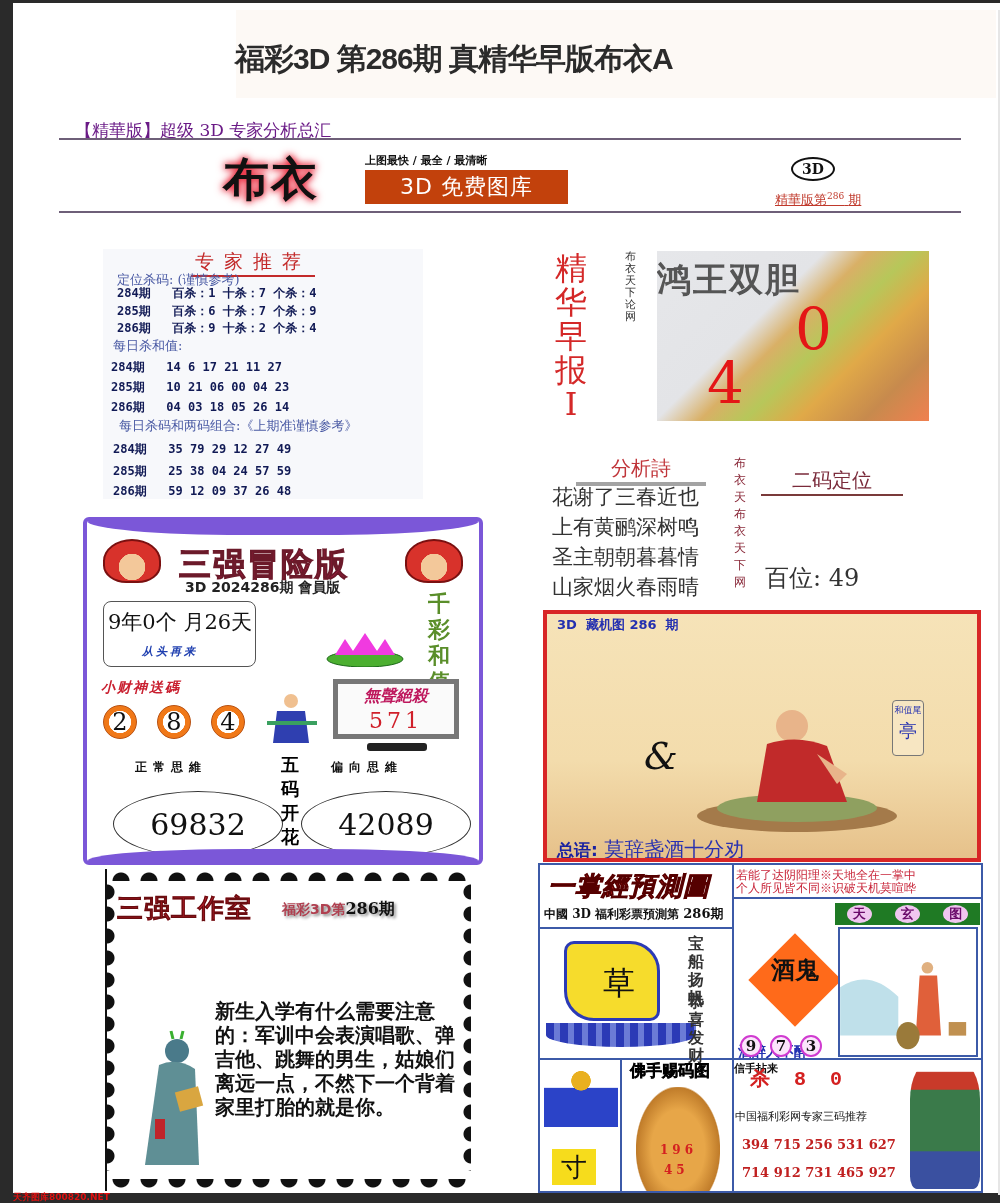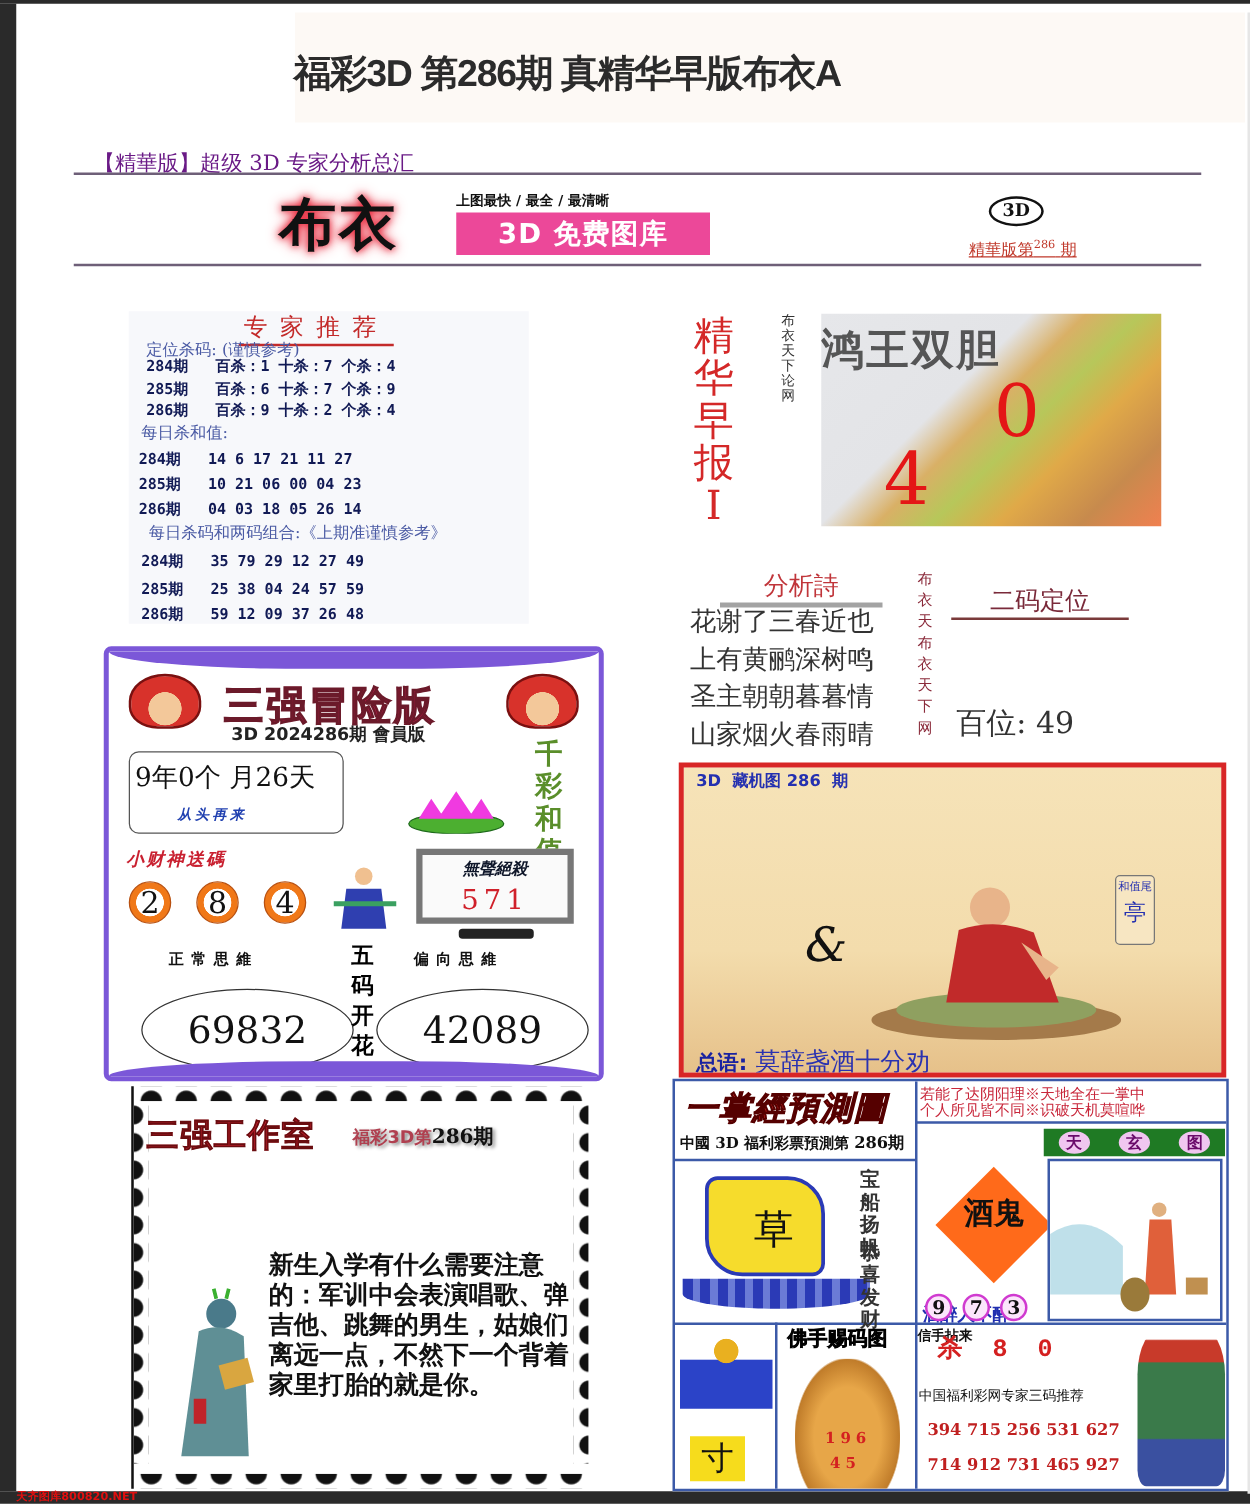--- a/index.html
+++ b/index.html
@@ -8,21 +8,21 @@
   .page { position: absolute; left: 0; top: 3px; width: 1000px; height: 1190px; background: #ffffff; border-left: 13px solid #2a2a2a; }
   .abs { position: absolute; }
   .header-band { left: 223px; top: 7px; width: 760px; height: 88px; background: #fdf9f5; }
   .page-title { left: 222px; top: 36px; font-family: "Liberation Sans", sans-serif; font-size: 30px; font-weight: bold; color: #2b2b2b; letter-spacing: -1px; white-space: nowrap; }
   .right-rule { left: 985px; top: 7px; width: 2px; height: 1185px; background: #e6e6e6; }
 
   .banner-title { left: 62px; top: 116px; font-family: "DejaVu Serif", serif; font-size: 17px; color: #6a1a86; white-space: nowrap; }
   .rule { height: 2px; background: #6e5f78; }
   .logo-big { left: 210px; top: 146px; font-family: "DejaVu Serif", serif; font-size: 46px; font-weight: bold; color: #111; text-shadow: 0 0 6px #e8263a, 0 0 10px #e8263a; letter-spacing: 2px; }
   .logo-sub { left: 352px; top: 150px; font-size: 11px; font-weight: bold; color: #111; white-space: nowrap; }
-  .logo-box { left: 352px; top: 167px; width: 203px; height: 34px; background: #ec4899; color: #fff; font-size: 22px; font-weight: bold; display: flex; align-items: center; justify-content: center; letter-spacing: 1px; }
+  .logo-box { left: 352px; top: 167px; width: 203px; height: 34px; background: #c2410c; color: #fff; font-size: 22px; font-weight: normal; display: flex; align-items: center; justify-content: center; letter-spacing: 1px; }
   .logo-3d { left: 778px; top: 154px; width: 44px; height: 24px; border: 2px solid #111; border-radius: 50%; font-size: 14px; font-weight: bold; display: flex; align-items: center; justify-content: center; color: #111; font-family: "DejaVu Serif", serif; }
   .issue-label { left: 762px; top: 188px; font-family: "DejaVu Serif", serif; font-size: 13px; color: #c0392b; text-decoration: underline; white-space: nowrap; }
   .issue-label sup { font-size: 9px; }
 
   
   .expert { left: 90px; top: 246px; width: 320px; height: 250px; background: #f7f8fb; font-family: "DejaVu Serif", serif; }
   .expert-title { left: 88px; top: 0; font-size: 19px; color: #c32a2a; letter-spacing: 10px; border-bottom: 2px solid #c32a2a; padding: 0 4px; }
   .sect { font-size: 13px; color: #4a5aa4; white-space: nowrap; }
   .row { font-family: "DejaVu Sans Mono", monospace; font-size: 12px; font-weight: bold; color: #111a55; white-space: pre; }
 
@@ -40,29 +40,29 @@
   .pos-title { left: 748px; top: 464px; width: 142px; text-align: center; font-family: "DejaVu Serif", serif; font-size: 20px; color: #7a2a3a; border-bottom: 2px solid #7a3a3a; }
   .pos-lines { left: 752px; top: 498px; font-family: "DejaVu Serif", serif; font-size: 24px; color: #333; line-height: 31px; white-space: pre; }
 
   
   .sq { left: 70px; top: 514px; width: 400px; height: 348px; border: 4px solid #7b57d8; background: #fff; border-radius: 6px; overflow: hidden; }
   .sq-top-wave { left: 0; top: 0; width: 100%; height: 14px; background: #7b57d8; border-radius: 0 0 40% 40%/0 0 100% 100%; }
   .sq-bot-wave { left: 0; bottom: 0; width: 100%; height: 12px; background: #7b57d8; border-radius: 40% 40% 0 0/100% 100% 0 0; }
   .sq-title { left: 92px; top: 22px; font-size: 32px; font-weight: bold; color: #c1174a; letter-spacing: 2px; -webkit-text-stroke: 1px #6b1a2a; }
   .sq-sub { left: 98px; top: 58px; font-size: 14px; font-weight: bold; color: #222; white-space: nowrap; }
   .face { width: 58px; height: 44px; border-radius: 50% 50% 40% 40%; background: radial-gradient(circle at 50% 65%, #f3c89a 0 35%, #d8322b 36% 100%); border: 2px solid #7a1010; }
-  .sq-date { left: 16px; top: 80px; width: 172px; height: 66px; border: 1.5px solid #555; border-radius: 8px; background: #fff; padding-left: 41px; }
+  .sq-date { left: 16px; top: 80px; width: 153px; height: 66px; border: 1.5px solid #555; border-radius: 8px; background: #fff; padding-left: 41px; }
   .sq-date-text { left: 4px; top: 6px; font-family: "DejaVu Serif", serif; font-size: 21px; color: #111; white-space: nowrap; }
   .sq-date-sub { left: 38px; top: 42px; font-size: 11px; font-style: italic; font-weight: bold; color: #2040b0; letter-spacing: 3px; }
   .sq-lotus { left: 238px; top: 110px; width: 80px; height: 36px; }
   .sq-vert { left: 336px; top: 70px; width: 32px; font-size: 22px; font-weight: bold; color: #5a8e2a; line-height: 26px; text-align: center; }
   .sq-cai { left: 14px; top: 158px; font-size: 14px; color: #c92030; letter-spacing: 2px; font-style: italic; font-weight: bold; }
   .ball { width: 34px; height: 34px; border-radius: 50%; background: radial-gradient(circle, #fff 0 48%, #f07818 50% 100%); border: 1px solid #b85010; font-family: "DejaVu Serif", serif; font-size: 24px; color: #111; display: flex; align-items: center; justify-content: center; }
   .tv { left: 246px; top: 158px; width: 126px; height: 60px; border: 5px solid #777; background: #fafafa; }
-  .tv-title { left: 0; top: 2px; width: 100%; text-align: center; font-size: 13px; font-weight: bold; color: #0f172a; font-style: italic; }
+  .tv-title { left: 0; top: 2px; width: 100%; text-align: center; font-size: 16px; font-weight: bold; color: #be185d; font-style: italic; }
   .tv-num { left: 0; top: 24px; width: 100%; text-align: center; font-family: "DejaVu Serif", serif; font-size: 22px; color: #d0202a; letter-spacing: 4px; }
   .tv-stand { left: 280px; top: 222px; width: 60px; height: 8px; background: #222; border-radius: 3px; }
   .think { font-size: 12px; color: #111; letter-spacing: 6px; font-weight: bold; }
   .oval { width: 170px; height: 66px; border: 1.5px solid #333; border-radius: 50%; font-family: "DejaVu Serif", serif; font-size: 30px; color: #111; display: flex; align-items: center; justify-content: center; background: #fff; }
   .wuma { left: 190px; top: 232px; width: 26px; font-size: 18px; font-weight: bold; color: #000000; line-height: 24px; text-align: center; }
 
   
   .zj { left: 530px; top: 607px; width: 438px; height: 252px; border: 4px solid #d82626; background: linear-gradient(180deg, #f6e3b8 0%, #f3dcac 60%, #e6c18a 100%); overflow: hidden; }
   .zj-head { left: 10px; top: 2px; font-size: 13px; font-weight: bold; color: #2430b0; white-space: pre; }
   .zj-lines { left: 96px; top: 24px; font-family: "DejaVu Serif", serif; font-size: 19px; color: #2a32b0; line-height: 21px; white-space: nowrap; }

